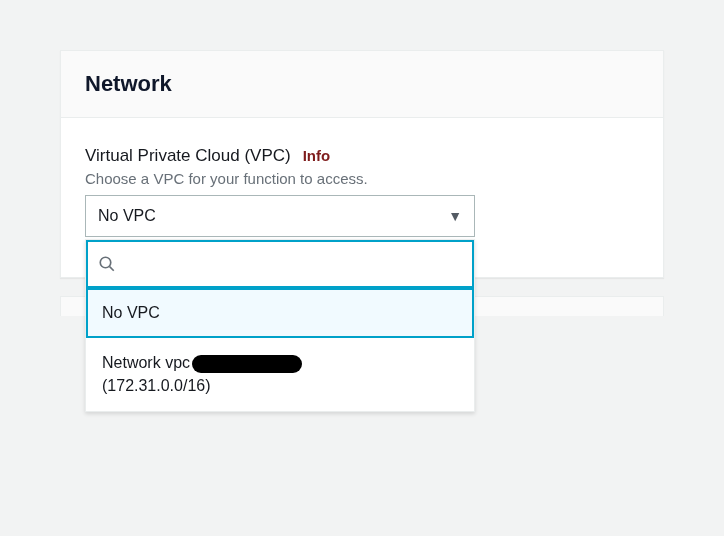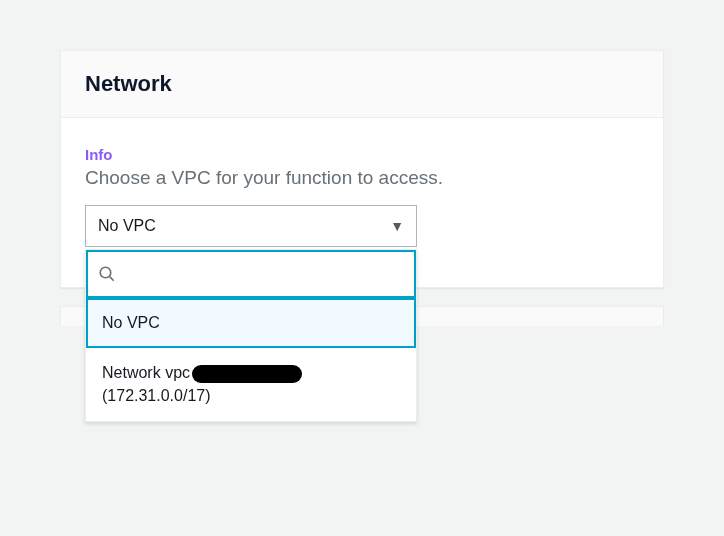--- a/index.html
+++ b/index.html
@@ -39,32 +39,32 @@
       gap: 12px;
       margin-bottom: 4px;
     }
     .field-label {
       font-size: 17px;
       color: #16191f;
       font-weight: 400;
     }
     .info-link {
       font-size: 15px;
-      color: #8b5cf6;
+      color: #7f1d1d;
       font-weight: 700;
       cursor: pointer;
     }
     .field-hint {
-      font-size: 19px;
+      font-size: 15px;
       color: #687078;
-      margin-bottom: 16px;
+      margin-bottom: 8px;
     }
     .select-box {
       position: relative;
-      width: 332px;
+      width: 390px;
     }
     .select-trigger {
       width: 100%;
       height: 42px;
       border: 1px solid #aab7b8;
       background: #ffffff;
       display: flex;
       align-items: center;
       justify-content: space-between;
       padding: 0 12px;
@@ -138,20 +138,21 @@
   </style>
 </head>
 <body>
 
 <div class="panel">
   <div class="panel-header">
     <h2 class="panel-title">Network</h2>
   </div>
   <div class="panel-body">
     <div class="field-label-row">
+      <span class="field-label">Virtual Private Cloud (VPC)</span>
       <span class="info-link">Info</span>
     </div>
     <div class="field-hint">Choose a VPC for your function to access.</div>
 
     <div class="select-box">
       <div class="select-trigger">
         <span>No VPC</span>
         <span class="caret">▼</span>
       </div>
 
@@ -163,20 +164,20 @@
           </svg>
           <input class="search-input" type="text" value="" style="">
         </div>
 
         <div class="option selected">
           <span>No VPC</span>
         </div>
 
         <div class="option">
           <span>Network vpc</span><span class="redacted"></span><br>
-          <span>(172.31.0.0/17)</span>
+          <span>(172.31.0.0/16)</span>
         </div>
       </div>
     </div>
   </div>
 </div>
 
 <div class="panel-peek"></div>
 
 </body></html>

